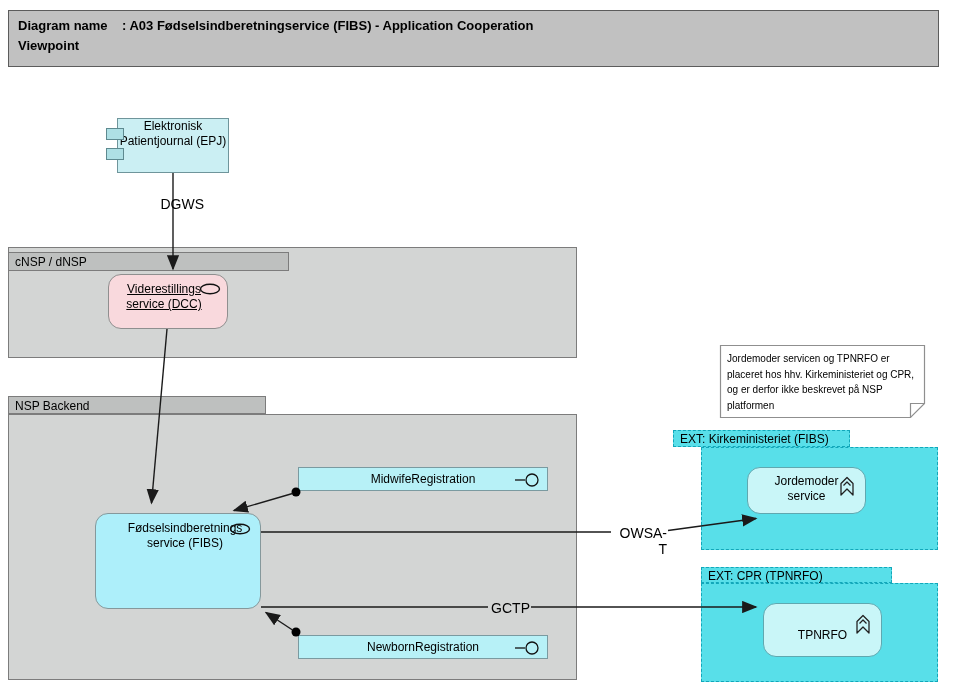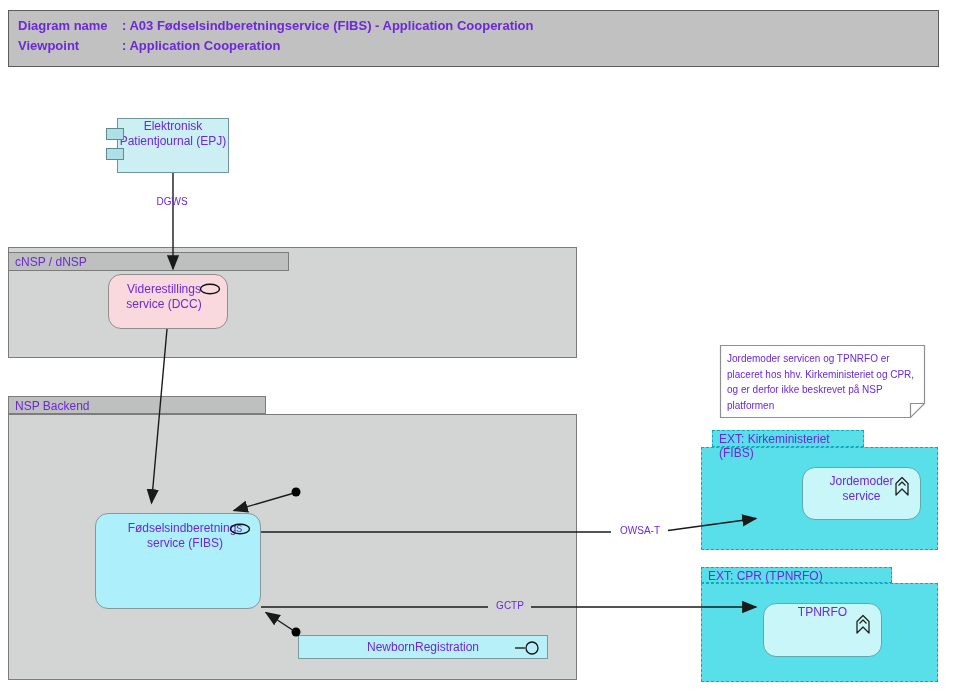--- a/index.html
+++ b/index.html
@@ -1,17 +1,17 @@
 <!DOCTYPE html>
 <html><head>
 <meta charset="utf-8">
 <style>
   html,body{margin:0;padding:0;background:#fff;}
   .canvas{position:relative;width:957px;height:693px;background:#ffffff;
-          font-family:"Liberation Sans",sans-serif;color:#6d28d9;overflow:hidden;border-radius:23px;}
+          font-family:"Liberation Sans",sans-serif;color:#000000;overflow:hidden;border-radius:23px;}
 
   
   .titlebar{position:absolute;left:8px;top:10px;width:931px;height:57px;
             background:#c1c1c1;border:1.5px solid #5c5c5c;box-sizing:border-box;
             padding:5px 0 0 9px;font-size:13px;font-weight:bold;line-height:20px;}
   .trow{display:flex;}
   .tlabel{width:104px;flex:0 0 104px;}
 
   
   .gtab{position:absolute;background:#bec0bf;border:1px solid #7c7c7c;box-sizing:border-box;
@@ -24,58 +24,57 @@
   .xbody{position:absolute;background:#58dfe9;border:1.6px dashed #12a7ba;box-sizing:border-box;z-index:1;}
 
   
   .node{position:absolute;box-sizing:border-box;z-index:10;font-size:12px;line-height:15px;
         text-align:center;}
   .rectbox{background:#b7f1f7;border:1px solid #7a9aa0;}
   .roundbox{border-radius:13px;}
   .epj{background:#cbeff3;border:1px solid #6f959b;padding-top:0;}
   .epjsq{position:absolute;width:18px;height:12px;background:#aee0e5;border:1px solid #5e8a90;
          box-sizing:border-box;z-index:11;}
-  .dcc{background:#f9d9dd;border:1.4px solid #8f8f8f;padding:7px 14px 0 6px;}
+  .dcc{background:#f9d9dd;border:1.4px solid #8f8f8f;padding:7px 14px 0 6px;text-decoration:underline;}
   .fibs{background:#adeffa;border:1.4px solid #85989b;padding:7px 6px 0 20px;text-align:center;}
   .iface{display:flex;align-items:center;justify-content:center;}
   .extbox{background:#c9f6f8;border:1.3px solid #5fa8b0;padding:6px 6px 0 6px;}
   .cornericon{position:absolute;}
 
   
-  .edgelabel{position:absolute;font-size:10px;text-align:center;z-index:45;}
+  .edgelabel{position:absolute;font-size:14px;text-align:right;z-index:45;}
 
   
   .notetext{position:absolute;left:727px;top:351px;width:192px;font-size:10px;
             line-height:15.5px;z-index:45;text-align:left;}
 
   svg.overlay{position:absolute;left:0;top:0;z-index:40;pointer-events:none;}
 </style>
 </head>
 <body>
 
 <div class="canvas">
 
   <div class="titlebar">
     <div class="trow">
       <span class="tlabel">Diagram name</span>
       <span>: A03 Fødselsindberetningservice (FIBS) - Application Cooperation</span>
     </div>
     <div class="trow">
       <span class="tlabel">Viewpoint</span>
-      <span>: Application Cooperation</span>
     </div>
   </div>
 
   <div class="gtab" style="left:8px;top:228px;width:281px;height:19px;margin-top:24px;">cNSP / dNSP</div>
   <div class="gbody" style="left:8px;top:247px;width:569px;height:111px;"></div>
 
   <div class="gtab" style="left:8px;top:396px;width:258px;height:18px;">NSP Backend</div>
   <div class="gbody" style="left:8px;top:414px;width:569px;height:266px;"></div>
 
-  <div class="xtab" style="left:712px;top:430px;width:152px;height:17px;">EXT: Kirkeministeriet (FIBS)</div>
+  <div class="xtab" style="left:673px;top:430px;width:177px;height:17px;">EXT: Kirkeministeriet (FIBS)</div>
   <div class="xbody" style="left:701px;top:447px;width:237px;height:103px;"></div>
 
   <div class="xtab" style="left:701px;top:567px;width:191px;height:16px;">EXT: CPR (TPNRFO)</div>
   <div class="xbody" style="left:701px;top:583px;width:237px;height:99px;"></div>
 
   <div class="node epj" style="left:117px;top:118px;width:112px;height:55px;">
     <span>Elektronisk Patientjournal (EPJ)</span>
   </div>
   <div class="epjsq" style="left:106px;top:128px;"></div>
   <div class="epjsq" style="left:106px;top:148px;"></div>
@@ -87,38 +86,45 @@
     </svg>
   </div>
 
   <div class="node roundbox fibs" style="left:95px;top:513px;width:166px;height:96px;">
     <span>Fødselsindberetnings service (FIBS)</span>
     <svg class="cornericon" style="right:9px;top:9px;" width="22" height="12" viewBox="0 0 22 12">
       <ellipse cx="11" cy="6" rx="9.5" ry="4.8" fill="none" stroke="#111" stroke-width="1.4"></ellipse>
     </svg>
   </div>
 
+  <div class="node rectbox iface" style="left:298px;top:467px;width:250px;height:24px;">
+    <span>MidwifeRegistration</span>
+    <svg class="cornericon" style="right:6px;top:4px;" width="28" height="16" viewBox="0 0 28 16">
+      <line x1="2" y1="8" x2="12" y2="8" stroke="#111" stroke-width="1.3"></line>
+      <circle cx="19" cy="8" r="6" fill="none" stroke="#111" stroke-width="1.3"></circle>
+    </svg>
+  </div>
 
   <div class="node rectbox iface" style="left:298px;top:635px;width:250px;height:24px;">
     <span>NewbornRegistration</span>
     <svg class="cornericon" style="right:6px;top:4px;" width="28" height="16" viewBox="0 0 28 16">
       <line x1="2" y1="8" x2="12" y2="8" stroke="#111" stroke-width="1.3"></line>
       <circle cx="19" cy="8" r="6" fill="none" stroke="#111" stroke-width="1.3"></circle>
     </svg>
   </div>
 
-  <div class="node roundbox extbox" style="left:802px;top:467px;width:119px;height:53px;">
+  <div class="node roundbox extbox" style="left:747px;top:467px;width:119px;height:47px;">
     <span>Jordemoder service</span>
     <svg class="cornericon" style="right:8px;top:7px;" width="20" height="22" viewBox="0 0 20 22">
       <path d="M4,20 L4,8.5 L10,2.5 L16,8.5 L16,20 L10,14 Z" fill="none" stroke="#222" stroke-width="1.3" stroke-linejoin="round"></path>
       <path d="M6.5,10.5 L10,7 L13.5,10.5" fill="none" stroke="#222" stroke-width="1.3" stroke-linejoin="round"></path>
     </svg>
   </div>
 
-  <div class="node roundbox extbox" style="left:763px;top:603px;width:119px;height:54px;padding-top:1px;">
+  <div class="node roundbox extbox" style="left:763px;top:603px;width:119px;height:54px;padding-top:24px;">
     <span>TPNRFO</span>
     <svg class="cornericon" style="right:8px;top:9px;" width="20" height="22" viewBox="0 0 20 22">
       <path d="M4,20 L4,8.5 L10,2.5 L16,8.5 L16,20 L10,14 Z" fill="none" stroke="#222" stroke-width="1.3" stroke-linejoin="round"></path>
       <path d="M6.5,10.5 L10,7 L13.5,10.5" fill="none" stroke="#222" stroke-width="1.3" stroke-linejoin="round"></path>
     </svg>
   </div>
 
   <div class="notetext">Jordemoder servicen og TPNRFO er placeret hos hhv. Kirkeministeriet og CPR, og er derfor ikke beskrevet på NSP platformen</div>
 
   <div class="edgelabel" style="left:140px;top:196px;width:64px;">DGWS</div>

